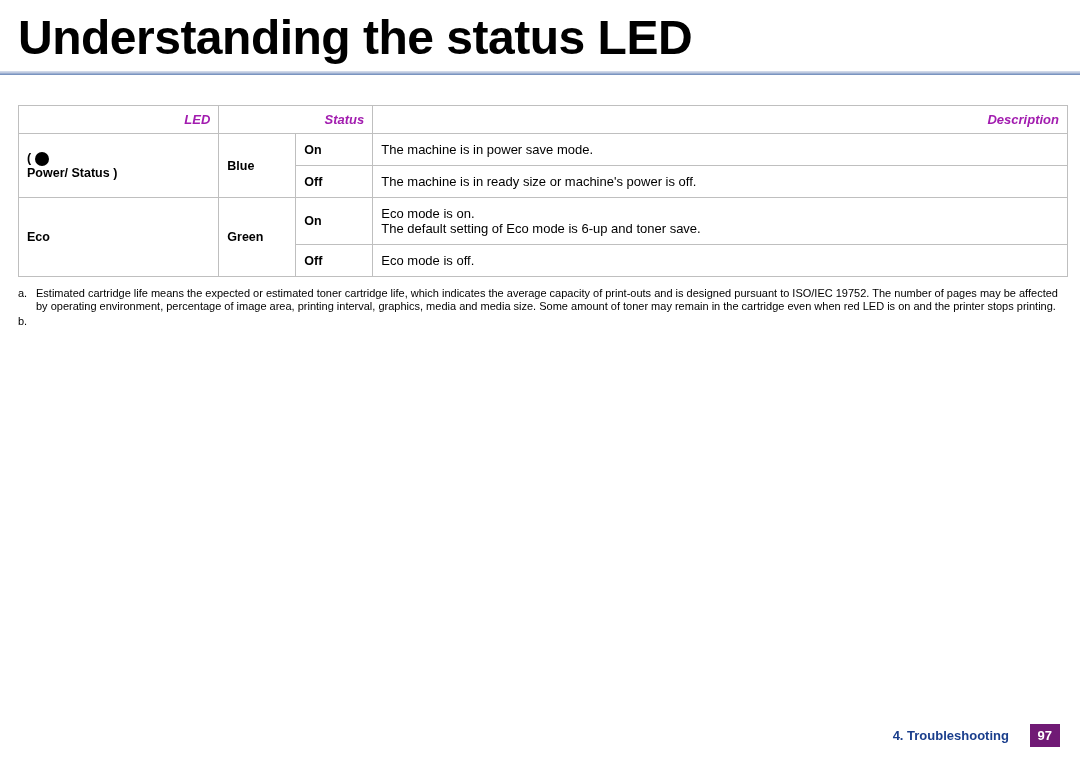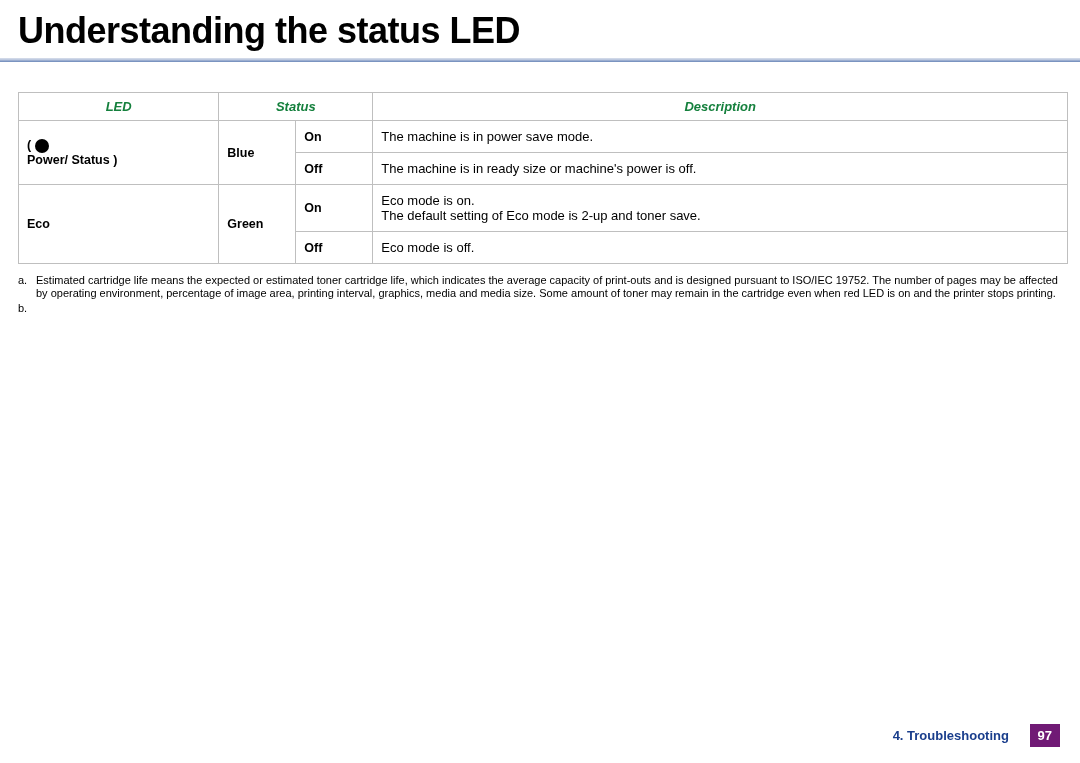--- a/index.html
+++ b/index.html
@@ -8,21 +8,21 @@
     font-family: Arial, Helvetica, sans-serif;
     width: 1080px;
     height: 763px;
     background: #fff;
     position: relative;
     overflow: hidden;
   }
   .page-title {
     font-family: "Segoe UI", "Myriad Pro", Arial, sans-serif;
     font-weight: 700;
-    font-size: 36px;
+    font-size: 48px;
     color: #000;
     margin: 10px 0 6px 18px;
     letter-spacing: -0.5px;
   }
   .title-underline {
     height: 2px;
     width: 100%;
     background: linear-gradient(to bottom, #d0d8e8, #8aa0c8);
     border-top: 1px solid #d0d8e8;
     border-bottom: 1px solid #7a94c0;
@@ -32,25 +32,25 @@
     margin: 0 12px 0 18px;
   }
   table.led-table {
     border-collapse: collapse;
     width: 100%;
     font-size: 13px;
   }
   table.led-table th {
     background: #fff;
     border: 1px solid #bfbfbf;
-    color: #15803d;
+    color: #a21caf;
     font-style: italic;
     font-weight: 700;
     padding: 6px 8px;
-    text-align: center;
+    text-align: right;
   }
   table.led-table td {
     border: 1px solid #bfbfbf;
     padding: 8px 8px;
     vertical-align: middle;
     color: #000;
   }
   .bold-cell {
     font-weight: 700;
     color: #000;
@@ -130,21 +130,21 @@
         <td class="bold-cell">Off</td>
         <td>The machine is in ready size or machine's power is off.</td>
       </tr>
 
       <tr>
         <td rowspan="2" colspan="2" class="bold-cell">Eco</td>
         <td rowspan="2" class="bold-cell">Green</td>
         <td class="bold-cell">On</td>
         <td>
           <div>Eco mode is on.</div>
-          <div>The default setting of Eco mode is 2-up and toner save.</div>
+          <div>The default setting of Eco mode is 6-up and toner save.</div>
         </td>
       </tr>
       <tr>
         <td class="bold-cell">Off</td>
         <td>Eco mode is off.</td>
       </tr>
     </tbody>
   </table>
 
   <div class="footnotes">

